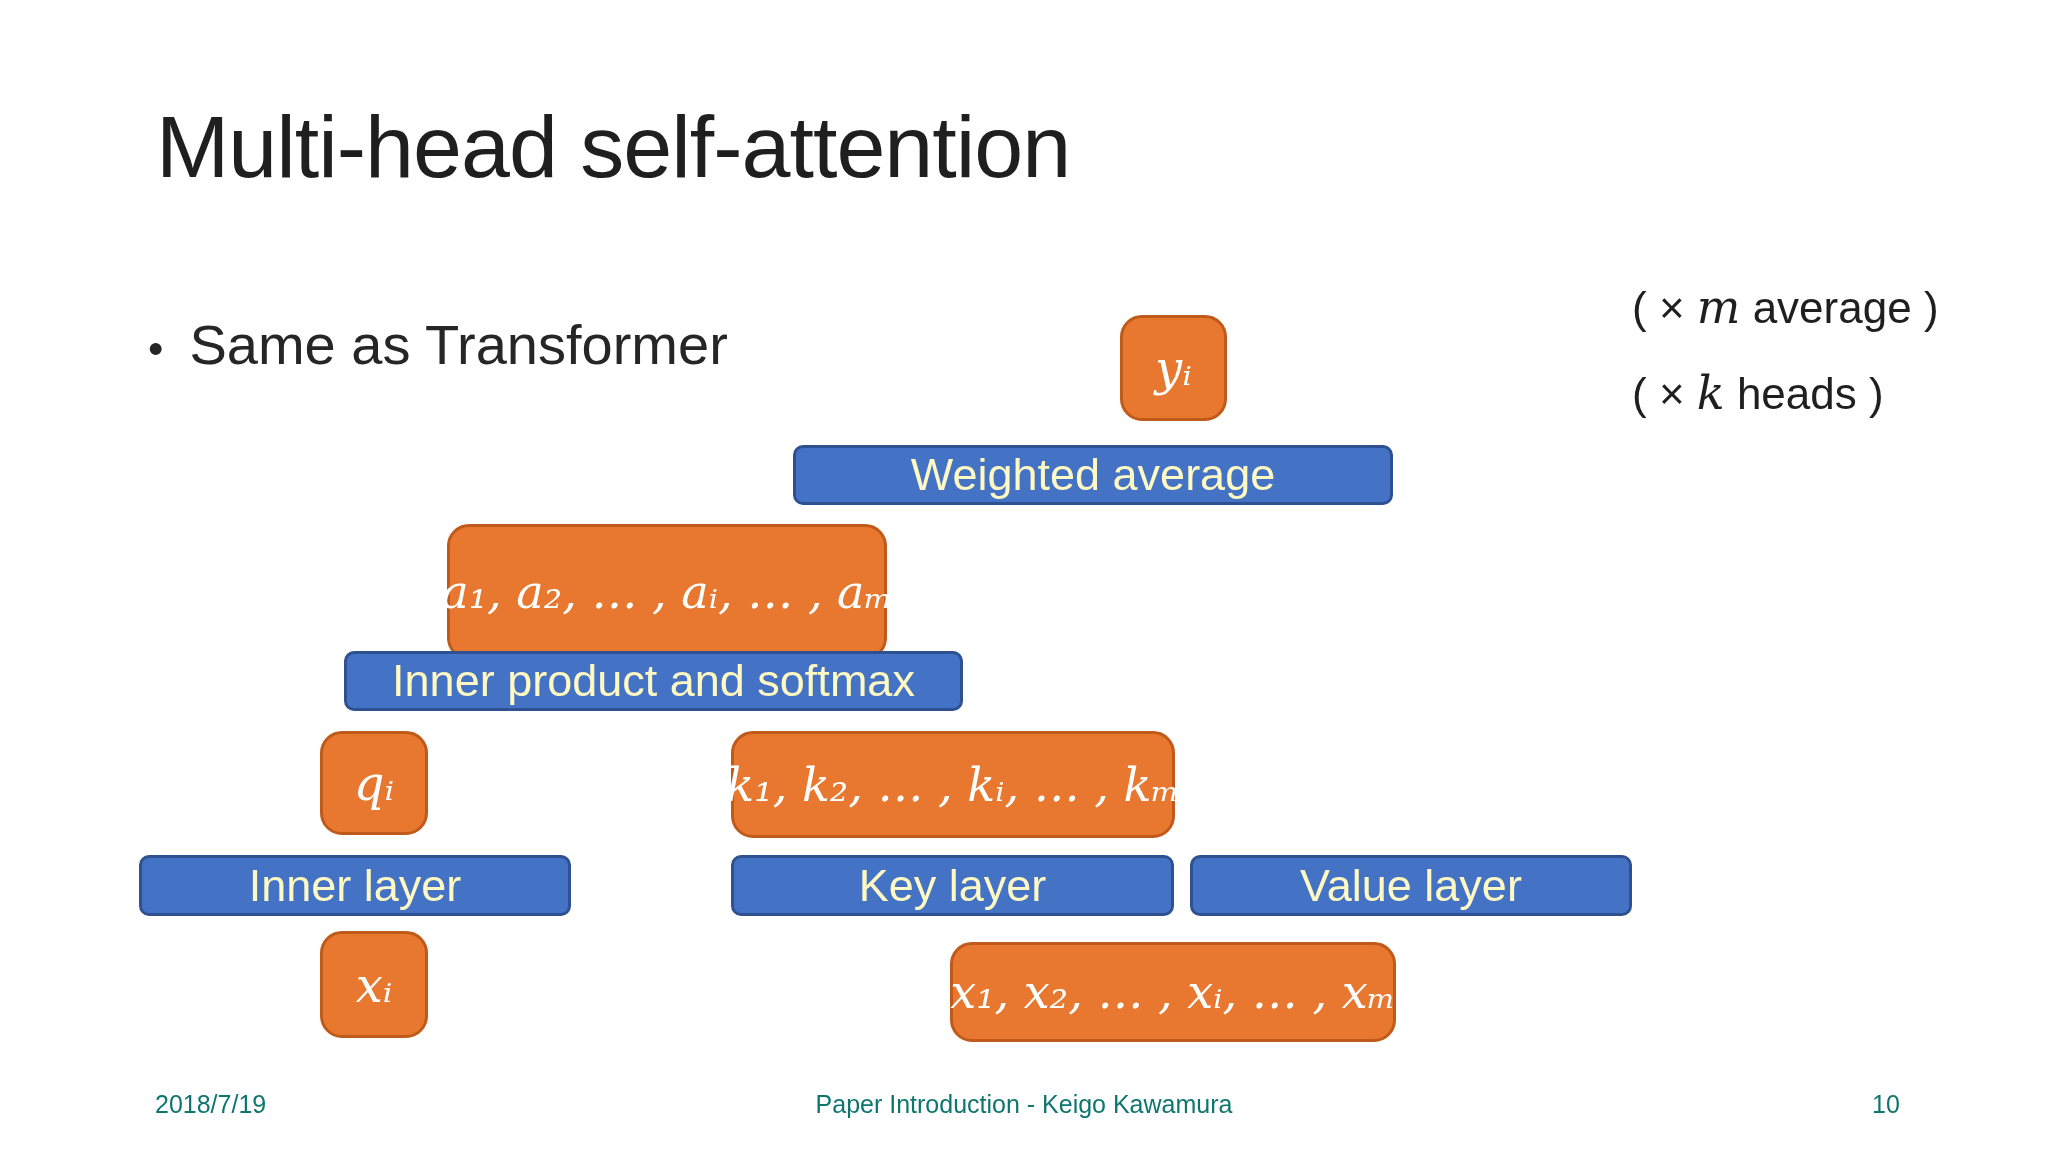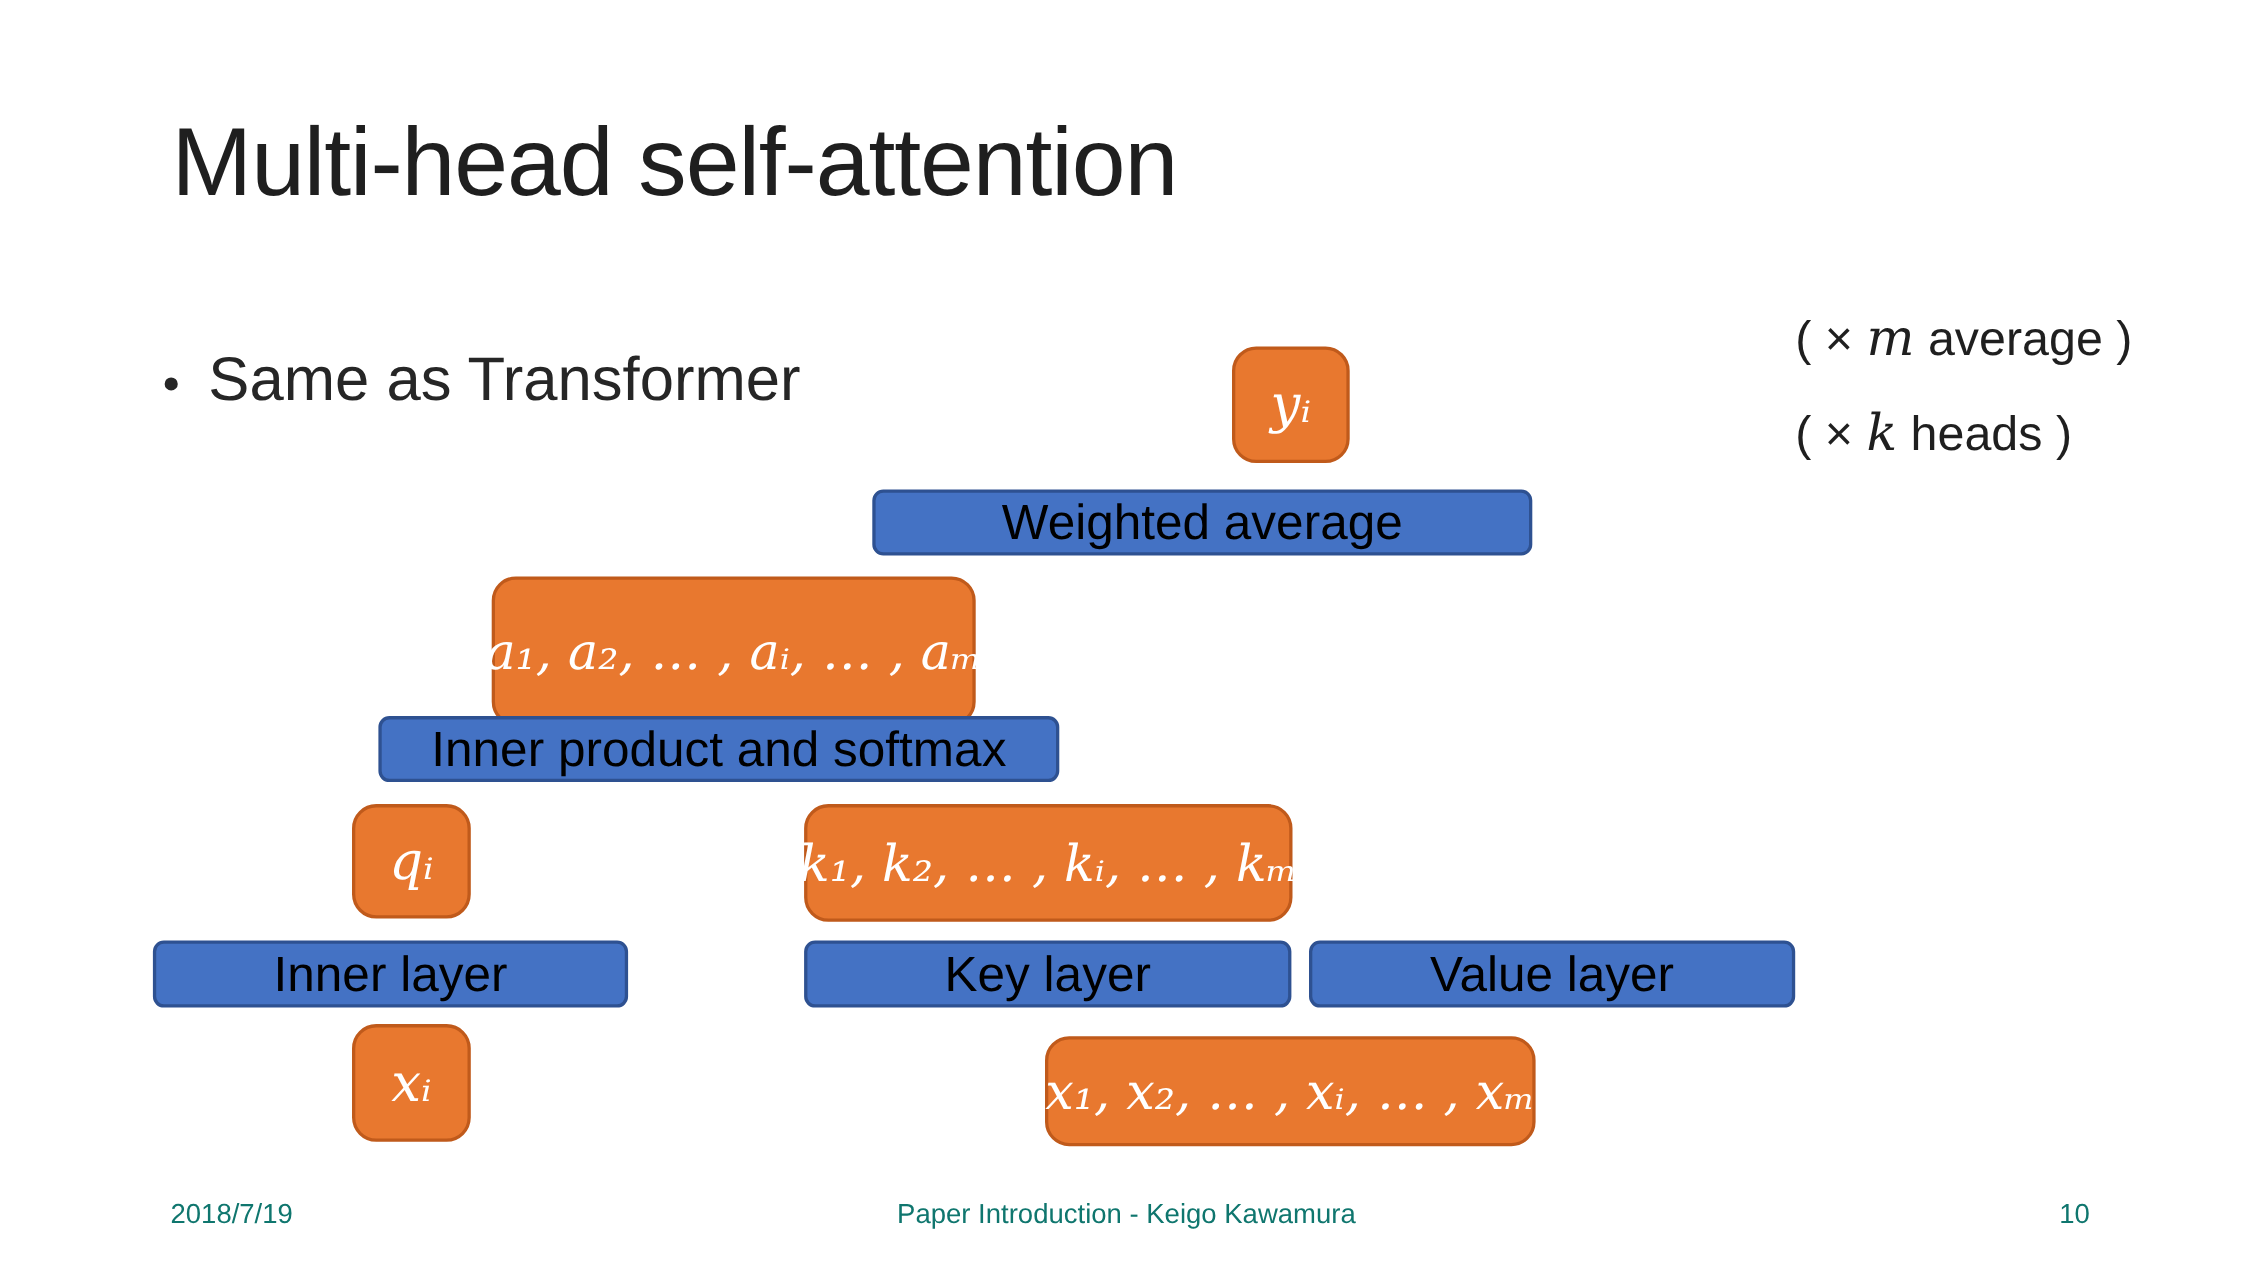--- a/index.html
+++ b/index.html
@@ -74,21 +74,21 @@
     font-family: "DejaVu Serif", serif;
     font-style: italic;
     font-size: 48px;
   }
   .blue {
     background: #4472c4;
     border: 3px solid #2e5191;
     border-radius: 10px;
     font-size: 45px;
     font-weight: 300;
-    color: #000000;
+    color: #fef9c3;
   }
 
   
   .node-y            { left: 1120px; top: 315px; width: 107px; height: 106px; }
   .node-wavg         { left:  793px; top: 445px; width: 600px; height:  60px; }
   .node-a-seq        { left:  447px; top: 524px; width: 440px; height: 136px; font-size: 46px; }
   .node-inner        { left:  344px; top: 651px; width: 619px; height:  60px; }
   .node-q            { left:  320px; top: 731px; width: 108px; height: 104px; }
   .node-k-seq        { left:  731px; top: 731px; width: 444px; height: 107px; font-size: 46px; }
   .node-v-seq        { left: 1190px; top: 731px; width: 440px; height: 107px; font-size: 46px; }

